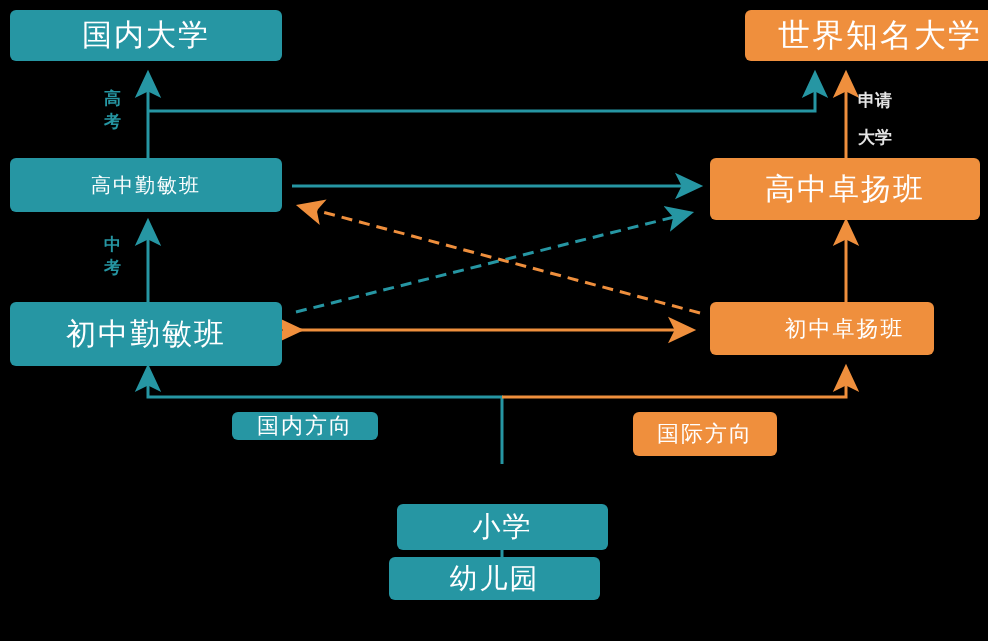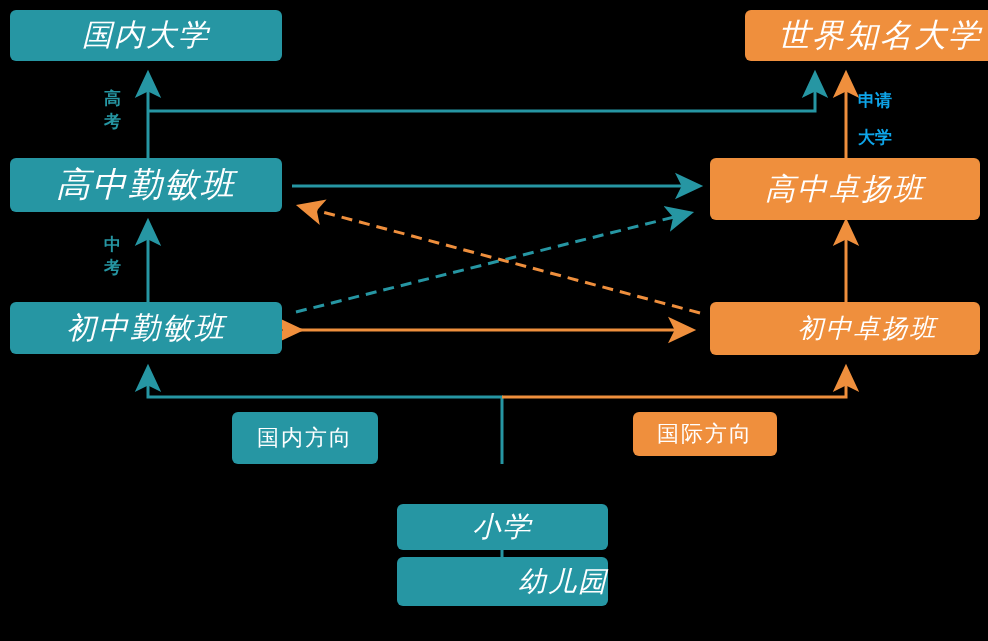--- a/index.html
+++ b/index.html
@@ -1,20 +1,20 @@
 <!DOCTYPE html>
 <html><head>
 <meta charset="utf-8">
 <style>
   html,body{margin:0;padding:0;background:#000;}
   #stage{position:relative;width:988px;height:641px;background:#000;overflow:hidden;
          font-family:"DejaVu Sans","Liberation Sans",sans-serif;}
   .node{position:absolute;display:flex;align-items:center;justify-content:center;
         border-radius:6px;color:#fff;font-weight:400;letter-spacing:2px;
-        box-sizing:border-box;font-style:italic;}
+        box-sizing:border-box;}
   .teal{background:#2696a3;}
   .orange{background:#ef8f3d;}
   .badge{position:absolute;display:flex;align-items:center;justify-content:center;
          border-radius:6px;color:#fff;font-size:22px;letter-spacing:2px;box-sizing:border-box;}
   .vlabel{position:absolute;display:flex;flex-direction:column;align-items:center;
           line-height:1.0;font-weight:bold;}
   .vlabel span{display:block;}
   svg.edges{position:absolute;left:0;top:0;width:988px;height:641px;pointer-events:none;}
 </style>
 </head>
@@ -92,60 +92,60 @@
   </svg>
 
   <div class="node teal" style="left:10px;top:10px;width:272px;height:51px;font-size:30px;">
     <span>国内大学</span>
   </div>
 
   <div class="node orange" style="left:710px;top:10px;width:270px;height:51px;font-size:32px;margin-left:35px;">
     <span>世界知名大学</span>
   </div>
 
-  <div class="node teal" style="left:10px;top:158px;width:272px;height:54px;font-size:34px;">
+  <div class="node teal" style="left:10px;top:158px;width:272px;height:54px;font-size:20px;">
     <span>高中勤敏班</span>
   </div>
 
   <div class="node orange" style="left:710px;top:158px;width:270px;height:62px;font-size:30px;">
     <span>高中卓扬班</span>
   </div>
 
-  <div class="node teal" style="left:10px;top:302px;width:272px;height:52px;font-size:30px;">
+  <div class="node teal" style="left:10px;top:302px;width:272px;height:64px;font-size:30px;">
     <span>初中勤敏班</span>
   </div>
 
-  <div class="node orange" style="left:710px;top:302px;width:270px;height:53px;font-size:26px;padding-left:45px;">
+  <div class="node orange" style="left:710px;top:302px;width:224px;height:53px;font-size:22px;padding-left:45px;">
     <span>初中卓扬班</span>
   </div>
 
   <div class="node teal" style="left:397px;top:464px;width:211px;height:46px;font-size:28px;margin-top:40px;">
     <span>小学</span>
   </div>
 
-  <div class="node teal" style="left:397px;top:557px;width:211px;height:49px;font-size:28px;justify-content:flex-end;">
+  <div class="node teal" style="left:389px;top:557px;width:211px;height:43px;font-size:28px;">
     <span>幼儿园</span>
   </div>
 
-  <div class="badge teal" style="left:232px;top:412px;width:146px;height:52px;">
+  <div class="badge teal" style="left:232px;top:412px;width:146px;height:28px;">
     <span>国内方向</span>
   </div>
 
   <div class="badge orange" style="left:633px;top:412px;width:144px;height:44px;">
     <span>国际方向</span>
   </div>
 
   <div class="vlabel" style="left:104px;top:90px;color:#2696a3;font-size:17px;">
     <span>高</span>
     <span style="margin-top:6px;">考</span>
   </div>
 
   <div class="vlabel" style="left:104px;top:236px;color:#2696a3;font-size:17px;">
     <span>中</span>
     <span style="margin-top:6px;">考</span>
   </div>
 
-  <div class="vlabel" style="left:858px;top:92px;color:#0ea5e9;font-size:17px;align-items:flex-start;">
+  <div class="vlabel" style="left:858px;top:92px;color:#e5e5e5;font-size:17px;align-items:flex-start;">
     <span>申请</span>
     <span style="margin-top:20px;">大学</span>
   </div>
 
 </div>
 
 </body></html>

